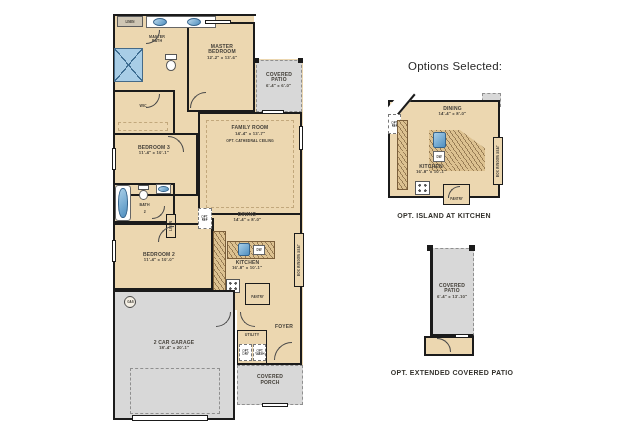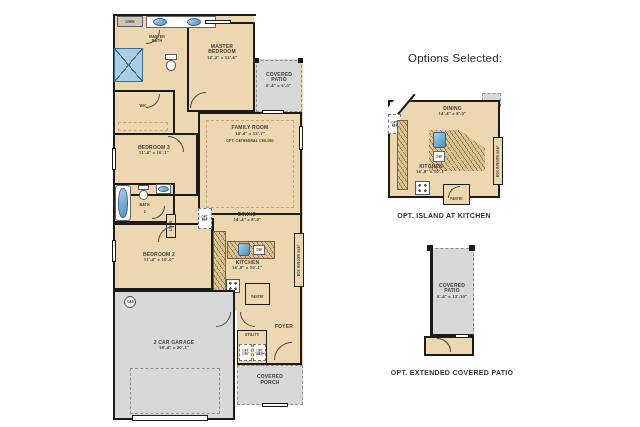--- a/index.html
+++ b/index.html
@@ -219,21 +219,21 @@
     <div class="abs arc arc-br" style="left:146px;top:30px;width:14px;height:14px;"></div>
     <div class="abs arc arc-br" style="left:146px;top:94px;width:14px;height:14px;"></div>
     <div class="abs arc arc-tr" style="left:168px;top:136px;width:16px;height:16px;"></div>
     <div class="abs arc arc-br" style="left:152px;top:206px;width:13px;height:13px;"></div>
     <div class="abs arc arc-tl" style="left:158px;top:226px;width:16px;height:16px;"></div>
     <div class="abs arc arc-tl" style="left:274px;top:342px;width:18px;height:18px;"></div>
     <div class="abs arc arc-bl" style="left:240px;top:312px;width:15px;height:15px;"></div>
     <div class="abs arc arc-br" style="left:216px;top:312px;width:15px;height:15px;"></div>
   </div>
 
-  <div class="abs header" style="left:408px;top:52px;">Options Selected:</div>
+  <div class="abs header" style="left:408px;top:60px;">Options Selected:</div>
 
   <div>
     <div class="abs gray dashedbox" style="left:482px;top:93px;width:19px;height:14px;"></div>
     <div class="abs tan wallbox" style="left:388px;top:100px;width:112px;height:98px;"></div>
     <div class="abs" style="left:381px;top:98px;width:36px;height:13px;background:#fff;border-bottom:2px solid #1b1b1b;transform:rotate(-50deg);"></div>
 
     <div class="abs lbl" style="left:425px;top:104px;width:55px;height:16px;">
       <span class="nm5">DINING</span>
       <span class="dm">14'-4" x 8'-0"</span>
     </div>

